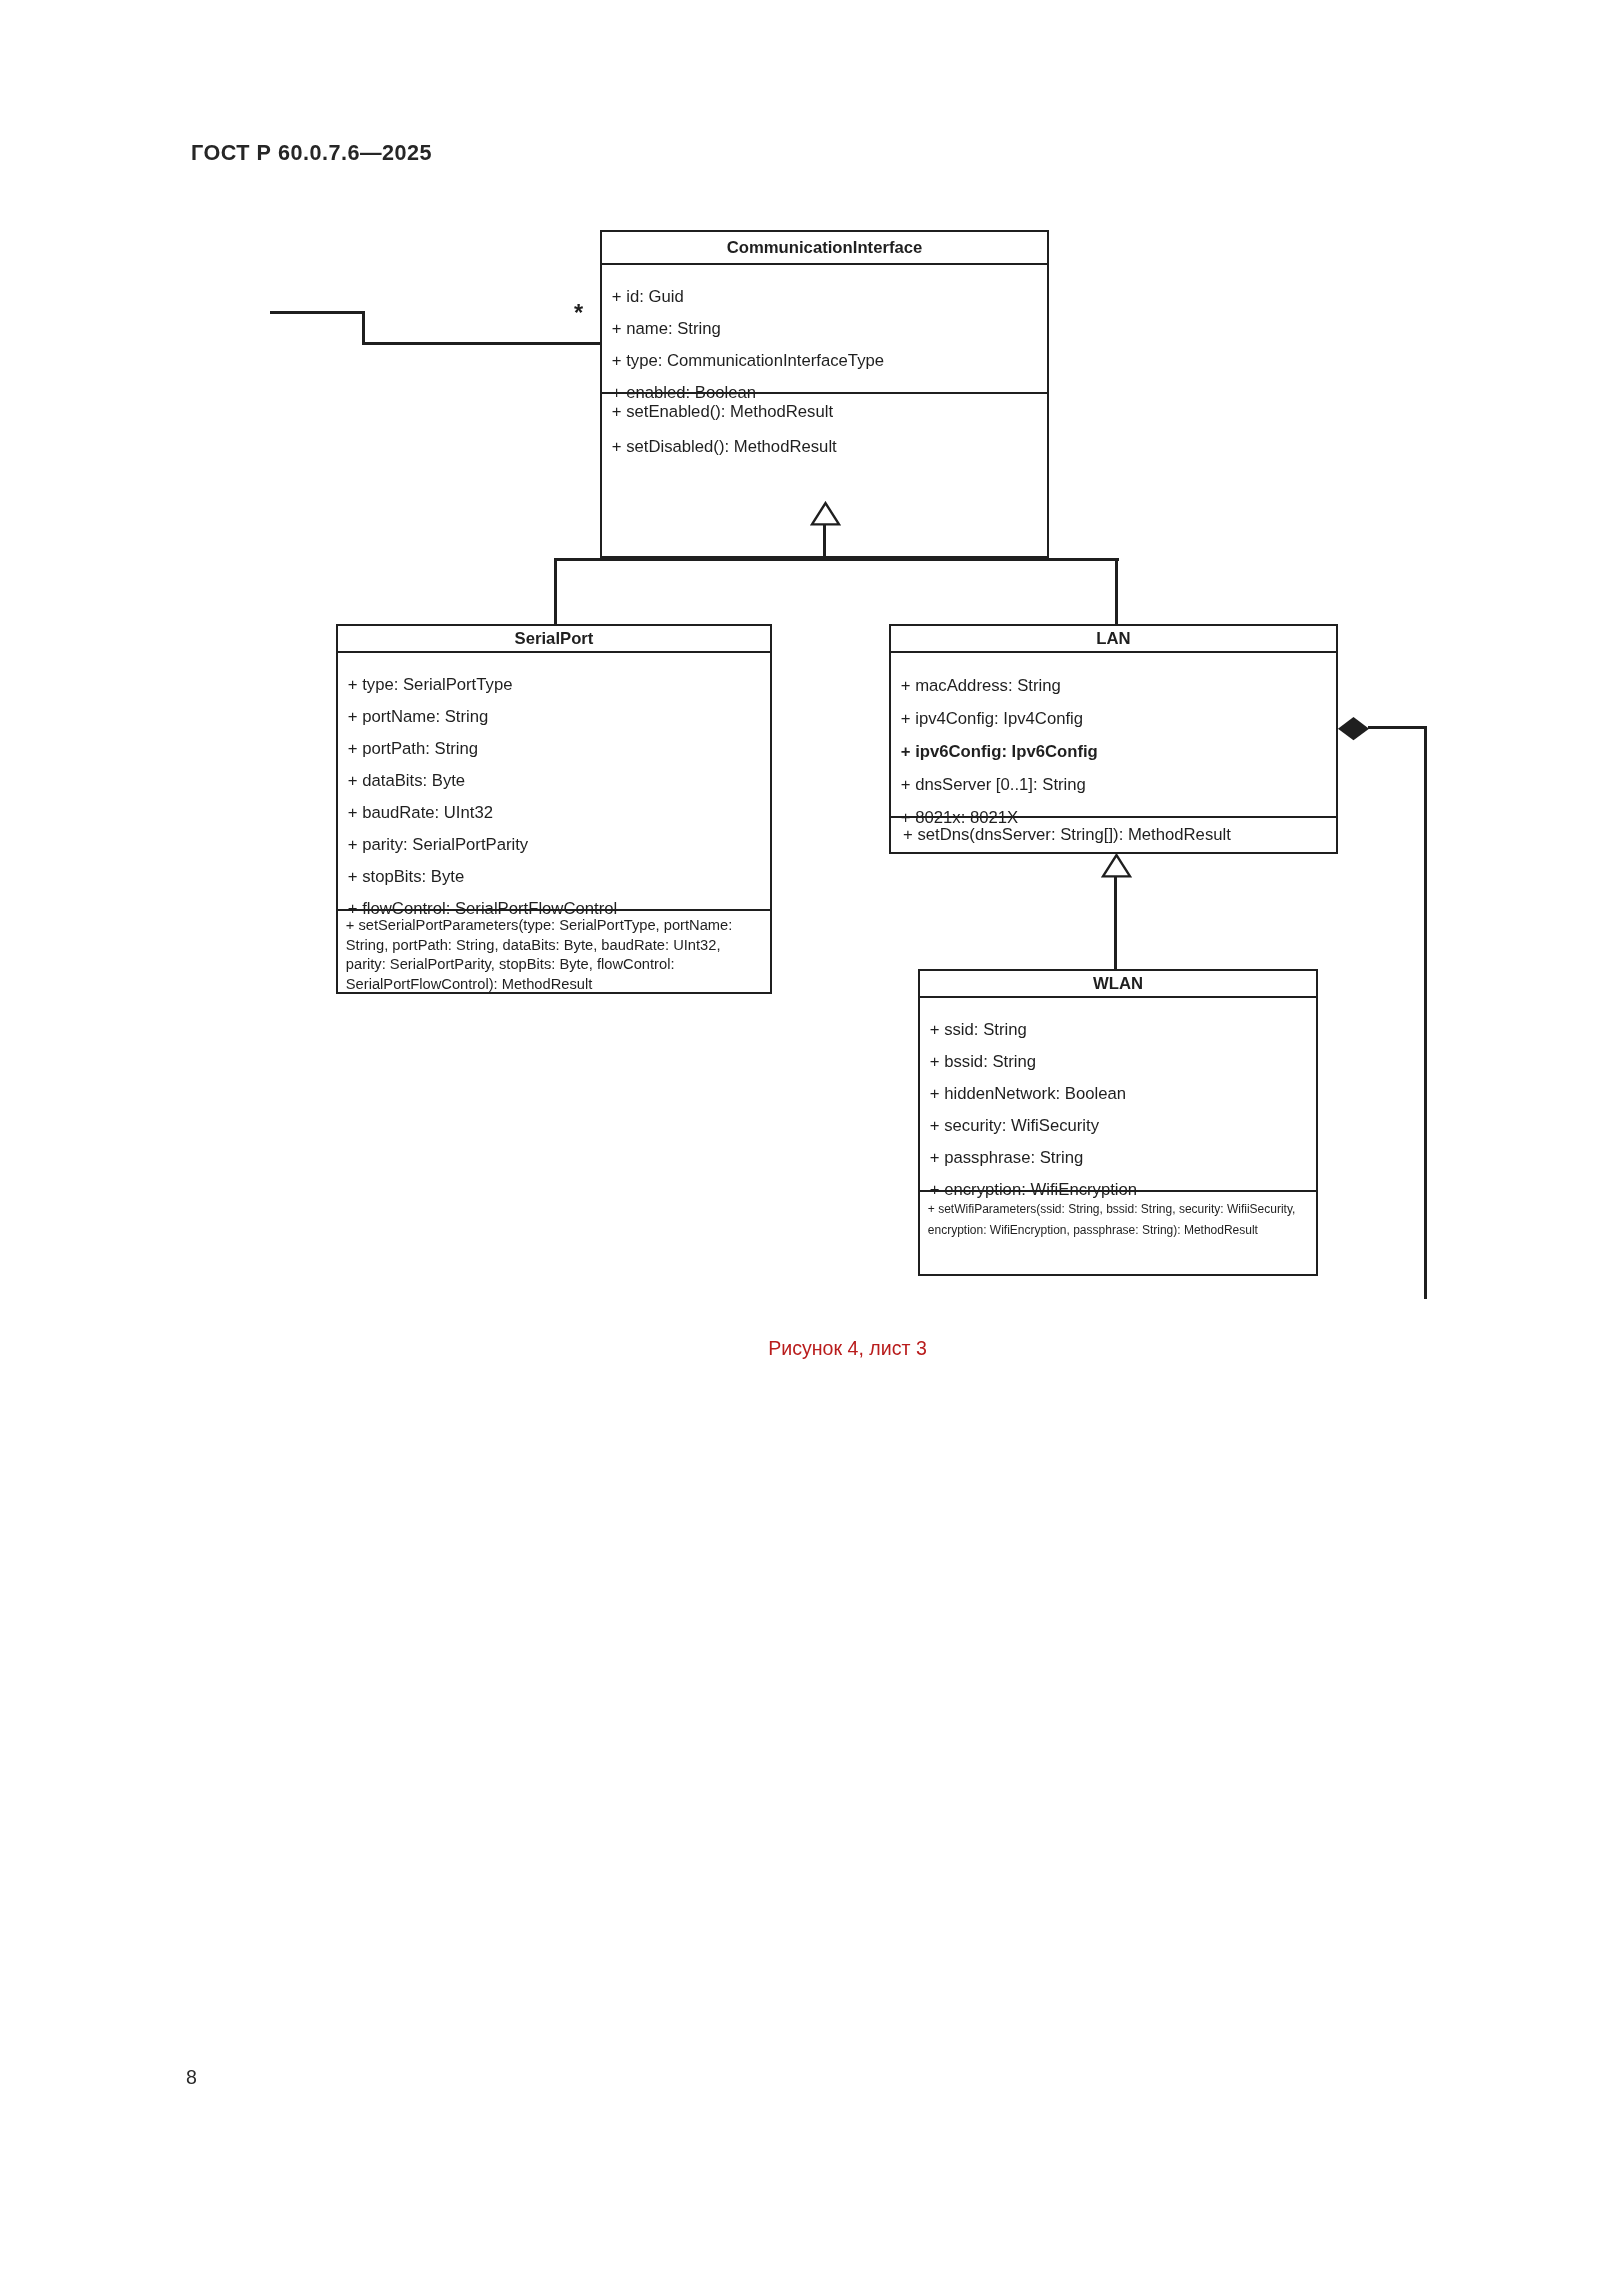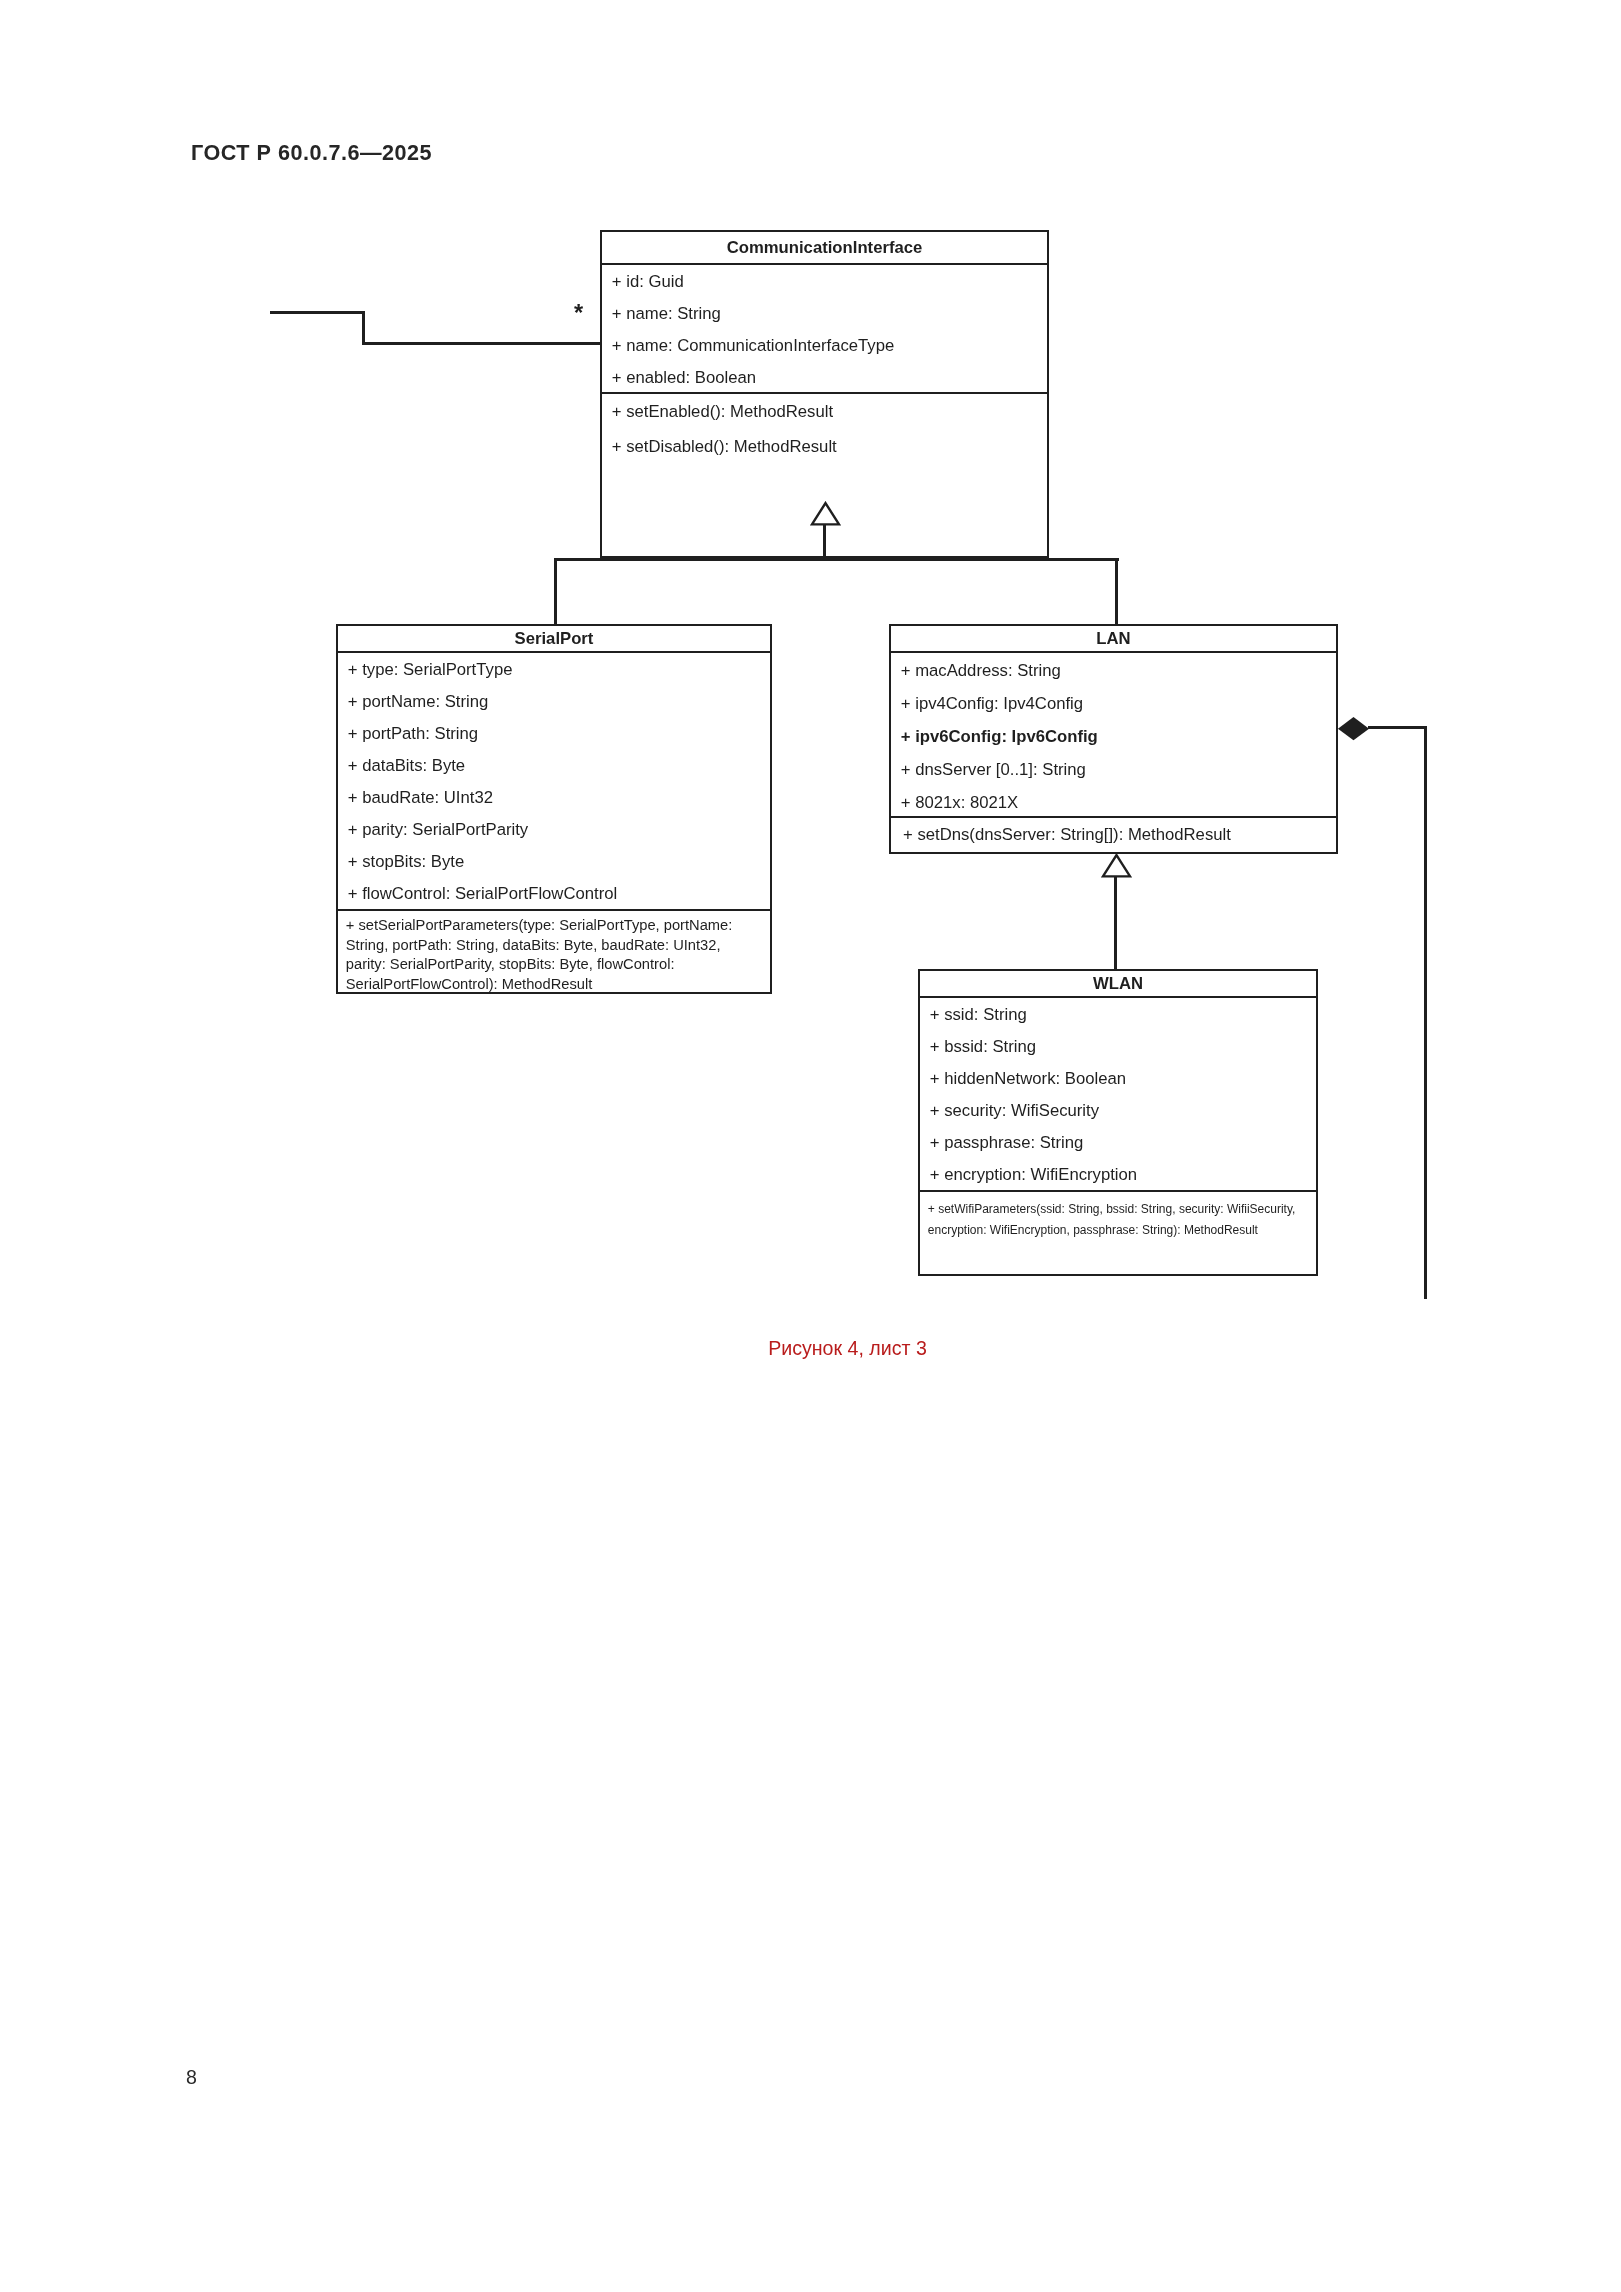--- a/index.html
+++ b/index.html
@@ -24,21 +24,21 @@
   }
   .uml-title {
     border-bottom: 2px solid #1f1f1f;
     font-weight: bold;
     font-size: 16.7px;
     text-align: center;
     display: flex;
     align-items: center;
     justify-content: center;
   }
-  .uml-attrs { border-bottom: 2px solid #1f1f1f; padding-top: 1px; }
+  .uml-attrs { border-bottom: 2px solid #1f1f1f; padding-top: 16px; }
   .uml-row {
     font-size: 16.7px;
     padding-left: 9.8px;
     white-space: nowrap;
     overflow: hidden;
   }
   .attr-row { line-height: 32px; }
   .method-row { line-height: 35px; }
   .uml-methods-multiline {
     font-size: 14.7px;
@@ -69,21 +69,21 @@
 </head>
 <body>
 
 <div class="page-header" style="left:191px; top:140px;">ГОСТ Р 60.0.7.6—2025</div>
 
 <div class="uml-class" style="left:600px; top:230px; width:449px; height:328px;">
   <div class="uml-title" style="height:33px;">CommunicationInterface</div>
   <div class="uml-attrs" style="height:129px;">
     <div class="uml-row attr-row">+ id: Guid</div>
     <div class="uml-row attr-row">+ name: String</div>
-    <div class="uml-row attr-row">+ name: CommunicationInterfaceType</div>
+    <div class="uml-row attr-row">+ type: CommunicationInterfaceType</div>
     <div class="uml-row attr-row">+ enabled: Boolean</div>
   </div>
   <div>
     <div class="uml-row method-row">+ setEnabled(): MethodResult</div>
     <div class="uml-row method-row">+ setDisabled(): MethodResult</div>
   </div>
 </div>
 
 <div class="uml-class" style="left:336px; top:624px; width:436px; height:370px;">
   <div class="uml-title" style="height:27.4px;">SerialPort</div>

